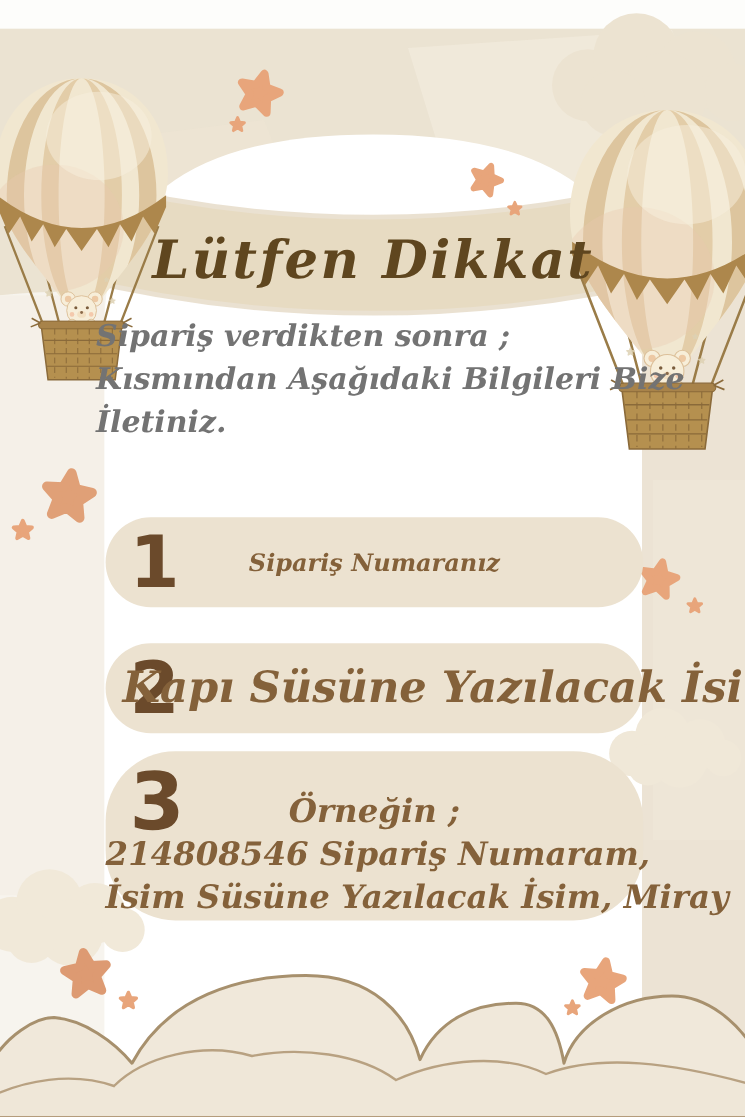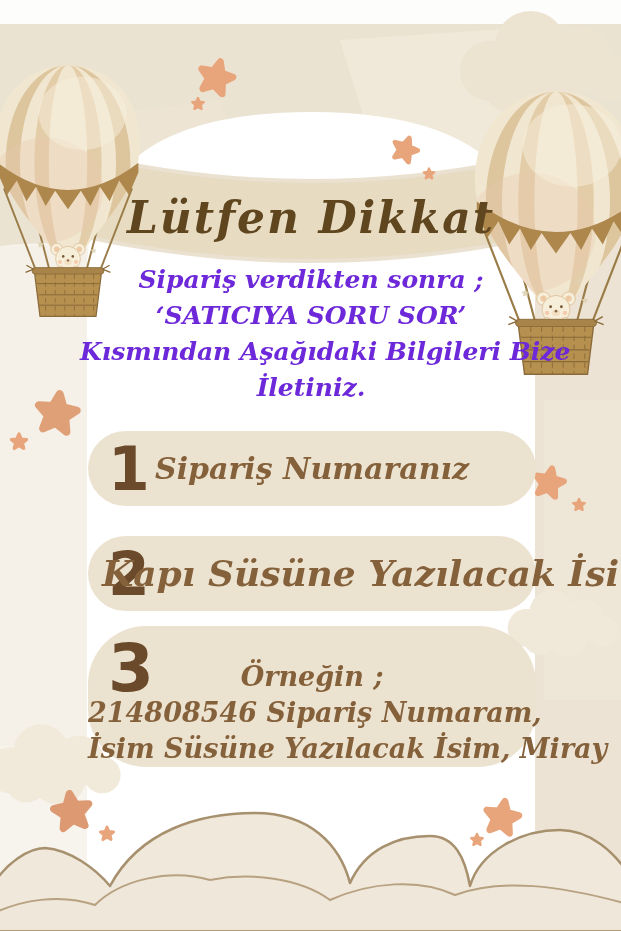--- a/index.html
+++ b/index.html
@@ -11,39 +11,39 @@
   #decor{position:absolute;left:0;top:0;width:621px;height:931px;}
   .abs{position:absolute;}
   
   .banner-title{
     left:87px;top:193px;width:448px;text-align:center;
     font-style:italic;font-weight:bold;font-size:44px;line-height:50px;
     color:#5f461f;letter-spacing:2px;
   }
   
   .intro{
-    left:80px;top:262px;width:462px;text-align:center;
+    left:80px;top:262px;width:462px;
     font-style:italic;font-weight:bold;font-size:25px;line-height:36px;
-    color:#6d28d9;
+    color:#737373;
   }
   .intro .iline{white-space:nowrap;}
   
   .pill{
     left:88px;width:448px;background:#ece2d0;border-radius:40px;
     color:#8a683d;
   }
   .pill .num{
     position:absolute;left:20px;top:50%;transform:translateY(-50%);
     font-family:"DejaVu Sans","Liberation Sans",sans-serif;
     font-weight:800;font-size:60px;color:#6b4a2b;line-height:1;
   }
   .pill .ptext{
     position:absolute;left:0;right:0;top:50%;transform:translateY(-52%);
     text-align:center;font-style:italic;font-weight:bold;
-    font-size:30px;color:#84613a;white-space:nowrap;
+    font-size:20px;color:#84613a;white-space:nowrap;
   }
   #pill1{top:431px;height:75px;}
   #pill2{top:536px;height:75px;}
   #pill2 .ptext{padding-left:14px;font-size:36px;}
   #pill3{top:626px;height:141px;border-radius:58px;}
   #pill3 .num{top:10px;transform:none;font-size:66px;}
   #pill3 .plines{
     position:absolute;inset:0;display:flex;flex-direction:column;
     justify-content:flex-end;text-align:center;
     font-style:italic;font-weight:bold;color:#84613a;
@@ -172,21 +172,20 @@
       <use href="#starPath" transform="translate(107,834) scale(0.7)"></use>
       <use href="#starPath" transform="translate(502,818) scale(1.7) rotate(10)"></use>
       <use href="#starPath" transform="translate(477,840) scale(0.6)"></use>
     </g>
   </svg>
 
   <div class="abs banner-title">Lütfen Dikkat</div>
 
   <div class="abs intro">
     <div class="iline">Sipariş verdikten sonra ;</div>
-    <div class="iline">‘SATICIYA SORU SOR’</div>
     <div class="iline">Kısmından Aşağıdaki Bilgileri Bize</div>
     <div class="iline">İletiniz.</div>
   </div>
 
   <div class="abs pill" id="pill1">
     <div class="num">1</div>
     <div class="ptext">Sipariş Numaranız</div>
   </div>
 
   <div class="abs pill" id="pill2">

